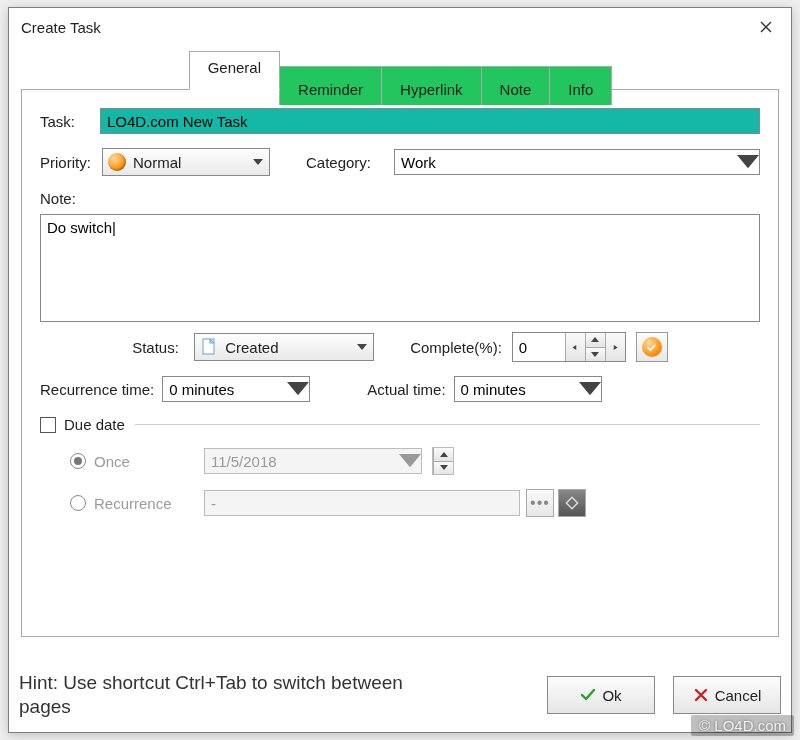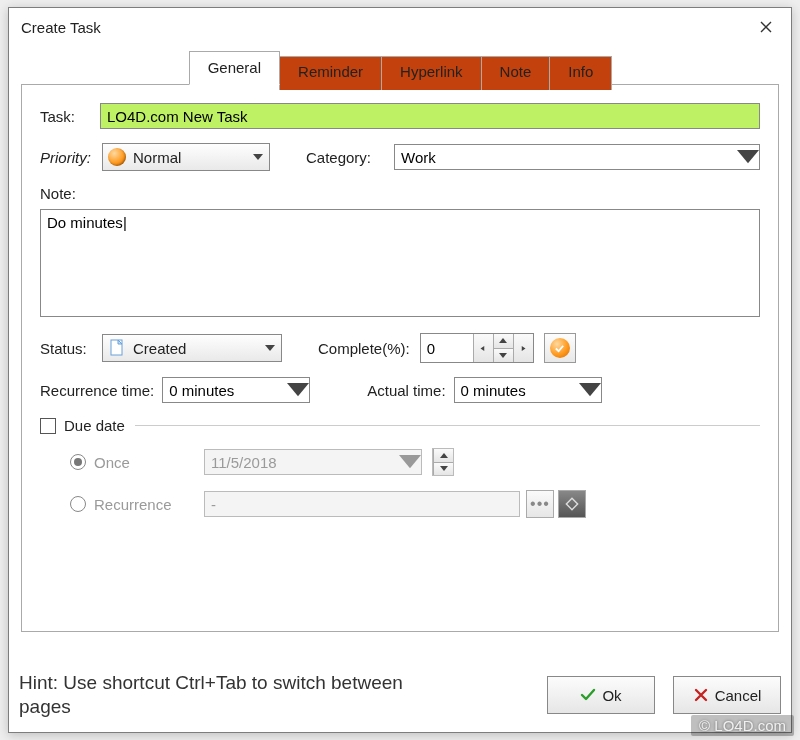--- a/index.html
+++ b/index.html
@@ -44,39 +44,39 @@
   padding: 7px 18px 8px;
   font-size: 15px;
   color: #222;
   border: 1px solid #aaa;
   border-bottom: none;
   background: #fff;
   margin-right: -1px;
   position: relative;
   top: 1px;
 }
-.tab.inactive { background: #c2410c; top: 6px; padding-top: 6px; padding-bottom: 7px; }
+.tab.inactive { background: #22c55e; top: 16px; padding-top: 14px; padding-bottom: 7px; }
 .tab.active { z-index: 3; background: #fff; border-bottom: 1px solid #fff; }
 
 .tab-panel {
   border: 1px solid #aaa;
   padding: 18px 18px 16px 18px;
   position: relative;
   height: 548px;
 }
 
 .row { display: flex; align-items: center; margin-bottom: 14px; }
 .lbl { font-size: 15px; color: #222; }
 
 .input-text {
   border: 1px solid #888;
   height: 26px;
   padding: 0 6px;
   font-size: 15px;
-  background: #bef264;
+  background: #14b8a6;
   flex: 1;
 }
 
 .win-combo {
   display: inline-flex;
   align-items: center;
   border: 1px solid #888;
   height: 28px;
   background: linear-gradient(#fefefe,#e9e9e9);
   position: relative;
@@ -210,21 +210,21 @@
     </div>
 
     <div class="tab-panel">
 
       <div class="row">
         <span class="lbl" style="width:60px;">Task:</span>
         <input class="input-text" type="text" value="LO4D.com New Task" style="">
       </div>
 
       <div class="row">
-        <span class="lbl" style="width:62px;font-style:italic;">Priority:</span>
+        <span class="lbl" style="width:62px;">Priority:</span>
         <div class="win-combo" style="width:168px;">
           <span class="combo-icon">
               <span class="orange-dot"></span>
             </span>
           <span class="combo-text">Normal</span>
           <span class="combo-arrow">
               <svg viewBox="0 0 10 6">
                 <polygon points="0,0 10,0 5,6" fill="#444"></polygon>
               </svg>
             </span>
@@ -237,24 +237,24 @@
                 <polygon points="0,0 10,0 5,6" fill="#444"></polygon>
               </svg>
             </span>
         </div>
       </div>
 
       <div style="margin-bottom:6px;">
         <span class="lbl">Note:</span>
       </div>
       <div class="textarea">
-        <span class="cursor-blink">Do minutes</span>
-      </div>
-
-      <div class="row" style="margin-top:16px;">
+        <span class="cursor-blink">Do switch</span>
+      </div>
+
+      <div class="row" style="margin-top:10px;justify-content:center;">
         <span class="lbl" style="width:62px;">Status:</span>
         <div class="win-combo" style="width:180px;">
           <span class="combo-icon">
             <svg width="16" height="18" viewBox="0 0 16 18">
                 <rect x="2" y="1" width="11" height="15" fill="#fff" stroke="#6aa0d8"></rect>
                 <polygon points="9,1 13,5 9,5" fill="#bfe0ff" stroke="#6aa0d8"></polygon>
               </svg>
           </span>
           <span class="combo-text">Created</span>
           <span class="combo-arrow">

